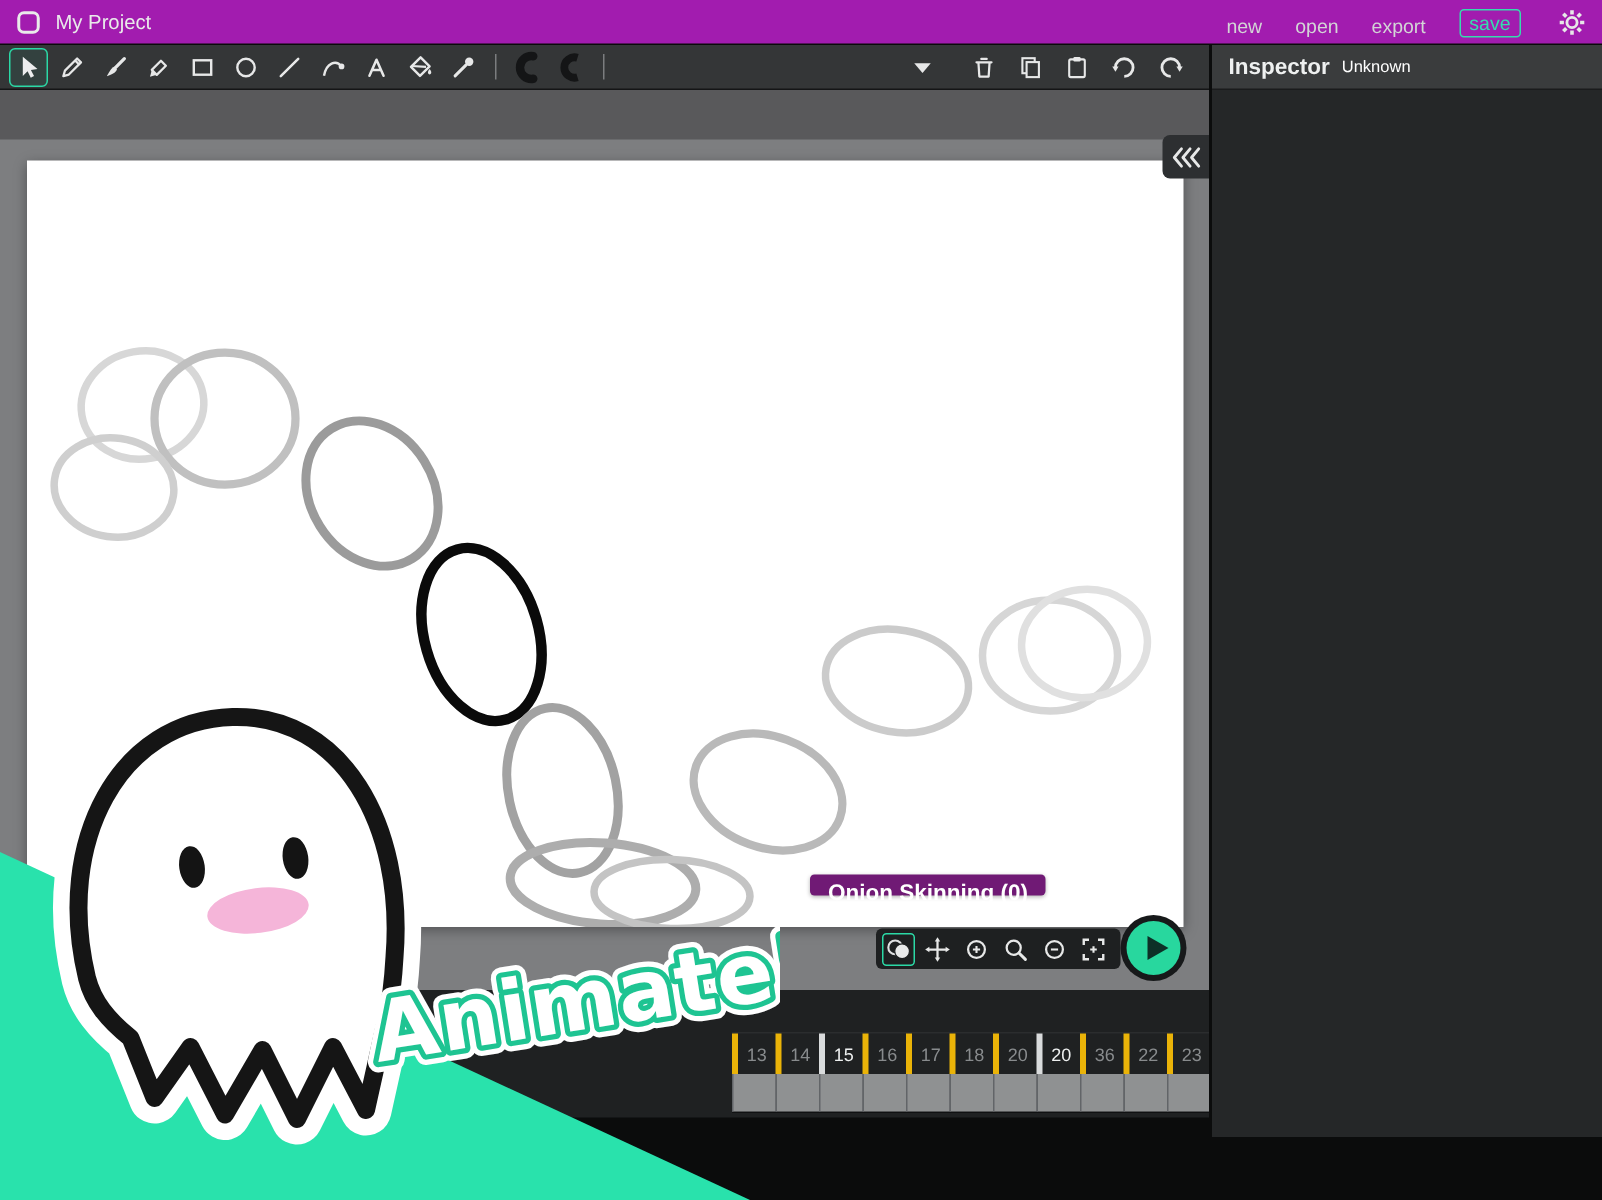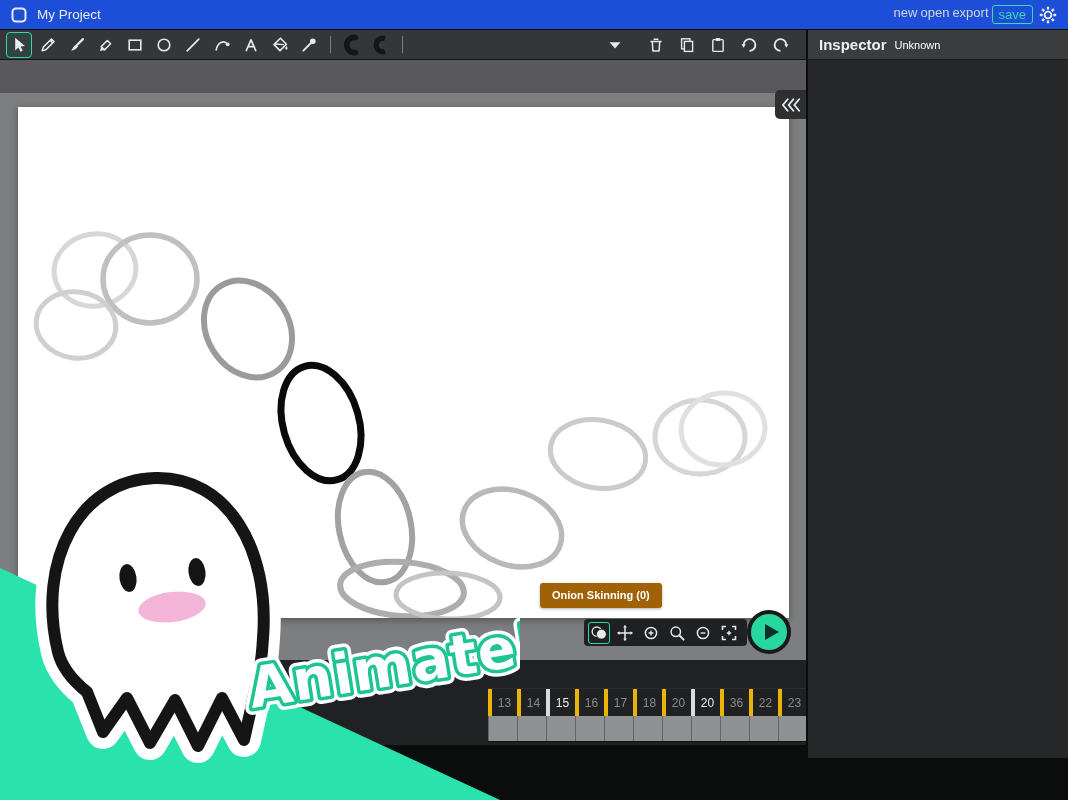--- a/index.html
+++ b/index.html
@@ -1,45 +1,45 @@
 <!DOCTYPE html>
 <html><head>
 <meta charset="utf-8">
 <style>
   *{margin:0;padding:0;box-sizing:border-box}
   html,body{width:1068px;height:800px;overflow:hidden;background:#0b0c0c;font-family:"Liberation Sans",sans-serif}
   button{background:none;border:none;color:inherit;font-family:inherit;cursor:default}
   .app{position:relative;width:1068px;height:800px;background:#0b0c0c}
 
   
-  .topbar{position:absolute;left:0;top:0;width:1068px;height:30px;background:#1d4ed8;display:flex;align-items:center;justify-content:space-between;padding:0 10px;z-index:10;border-bottom:1px solid #0a0b0b}
+  .topbar{position:absolute;left:0;top:0;width:1068px;height:30px;background:#a21caf;display:flex;align-items:center;justify-content:space-between;padding:0 10px;z-index:10;border-bottom:1px solid #0a0b0b}
   .tb-left{display:flex;align-items:center;gap:9px}
   .logo{display:flex}
   .title{color:#e9eaea;font-size:13.5px}
-  .tb-right{display:flex;align-items:flex-start;gap:3px}
+  .tb-right{display:flex;align-items:flex-end;gap:22px}
   .tb-btn{color:#d3d5d6;font-size:13px}
   .tb-btn.save{color:#35dcae;border:1px solid #35dcae;border-radius:3px;padding:1px 6px}
   .gear{display:flex;margin-left:2px}
 
   
   .toolbar{position:absolute;left:0;top:30px;width:806px;height:30px;background:#343637;display:flex;align-items:center;gap:3px;padding:0 6px;z-index:9;border-bottom:1px solid #141516}
   .tool{width:26px;height:26px;display:flex;align-items:center;justify-content:center;border:1.5px solid transparent;border-radius:4px}
   .tool.selected{border-color:#2bd9a6;background:rgba(43,217,166,.07)}
   .sep{width:1px;height:17px;background:#7b7d7f;margin:0 5px}
   .tb-actions{margin-left:auto;display:flex;align-items:center;gap:7px;padding-right:8px}
   .act{width:24px;height:24px;display:flex;align-items:center;justify-content:center}
   .act.dd{margin-right:10px}
 
   
   .workspace{position:absolute;left:0;top:60px;width:806px;height:600px;background:#7d7e80;z-index:1}
   .top-strip{position:absolute;left:0;top:0;width:806px;height:33px;background:#59595b}
   .canvas{position:absolute;left:18px;top:47px;width:771px;height:511px;background:#fff;box-shadow:0 2px 8px rgba(0,0,0,.35)}
   .canvas svg{display:block}
   .collapse{position:absolute;left:775px;top:30px;width:31px;height:29px;background:#2d2f31;border-radius:5px 0 0 5px;display:flex;align-items:center;justify-content:center;z-index:2}
-  .tooltip{position:absolute;left:540px;top:523px;height:25px;background:#a16207;color:#fff;font-size:11px;font-weight:600;line-height:25px;padding:0 12px;border-radius:3px;z-index:4;box-shadow:0 1px 3px rgba(0,0,0,.3)}
+  .tooltip{position:absolute;left:540px;top:523px;height:14px;background:#701a75;color:#fff;font-size:15px;font-weight:600;line-height:25px;padding:0 12px;border-radius:3px;z-index:4;box-shadow:0 1px 3px rgba(0,0,0,.3)}
   .viewbar{position:absolute;left:584px;top:559px;width:163px;height:27px;background:#1e2021;border-radius:4px;display:flex;align-items:center;gap:4px;padding:0 4px;z-index:3}
   .vb{width:22px;height:22px;display:flex;align-items:center;justify-content:center;border:1.5px solid transparent;border-radius:3px}
   .vb.selected{border-color:#2bd9a6}
   .play{position:absolute;left:747px;top:550px;width:44px;height:44px;border-radius:50%;background:#17191a;display:flex;align-items:center;justify-content:center;z-index:3}
   .play-inner{width:36px;height:36px;border-radius:50%;background:#28d79e;display:flex;align-items:center;justify-content:center}
 
   
   .timeline{position:absolute;left:0;top:660px;width:806px;height:85px;background:#1f2122;z-index:1}
   .tl-numbers{position:absolute;left:488px;top:28px;height:28px;display:flex;border-top:1px solid #2b2d2e}
   .tl-num{width:29px;border-left:4px solid #eab308;color:#888b8d;font-size:12px;display:flex;align-items:center;justify-content:center}

